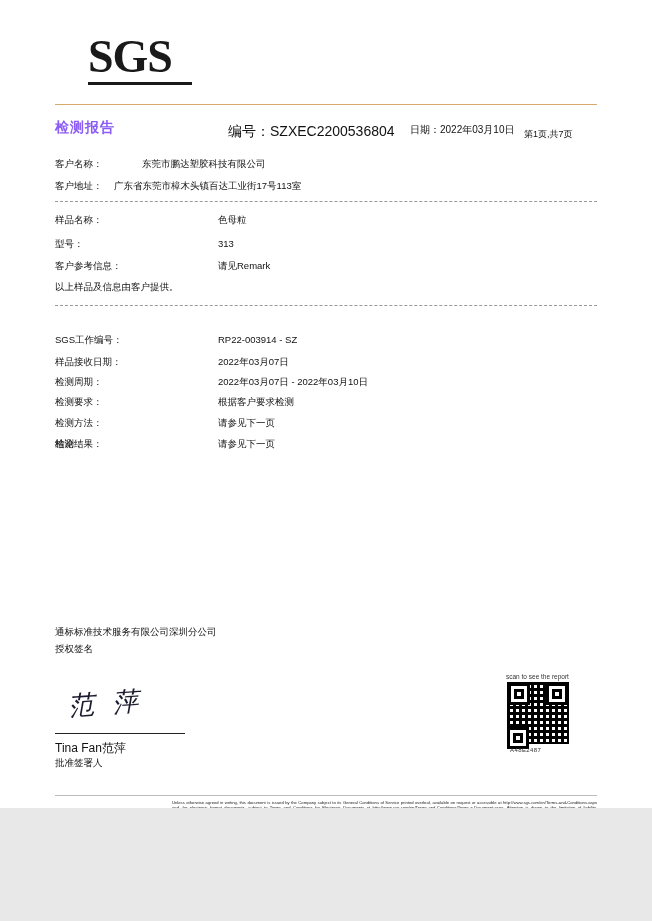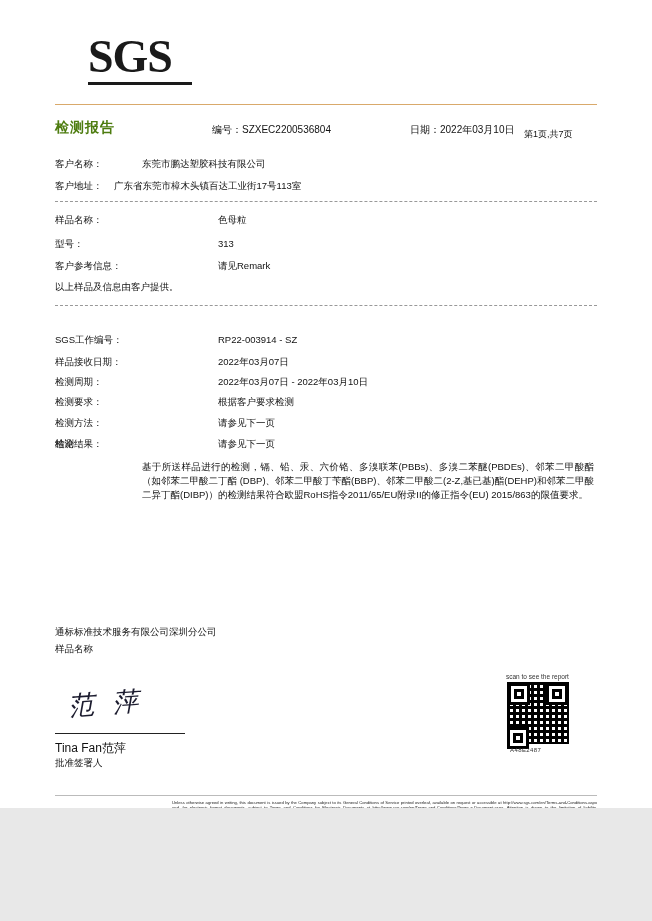--- a/index.html
+++ b/index.html
@@ -47,28 +47,28 @@
     width: 542px;
     height: 1px;
     background: #d9a96b;
   }
   .title {
     position: absolute;
     left: 55px;
     top: 119px;
     font-size: 14px;
     font-weight: bold;
-    color: #4d7c0f;
+    color: #8b5cf6;
     letter-spacing: 1px;
   }
   .hdr-no {
     position: absolute;
-    left: 212px;
+    left: 228px;
     top: 123px;
-    font-size: 10px;
+    font-size: 14px;
     color: #111;
   }
   .hdr-date {
     position: absolute;
     left: 410px;
     top: 123px;
     font-size: 10px;
     color: #111;
   }
   .hdr-page {
@@ -359,24 +359,23 @@
   <div class="row-label" style="top:396px">检测要求：</div>
   <div class="row-value val-b" style="top:396px">根据客户要求检测</div>
 
   <div class="row-label" style="top:417px">检测方法：</div>
   <div class="row-value val-b" style="top:417px">请参见下一页</div>
 
   <div class="row-label" style="top:438px">检测结果：</div>
   <div class="row-value val-b" style="top:438px">请参见下一页</div>
 
   <div class="row-label" style="top:438px">结论：</div>
-  <div class="block-text" style="top:460px">基于所送样品进行的检测，镉、铅、汞、六价铬、多溴联苯(PBBs)、多溴二苯醚(PBDEs)、邻苯二甲酸酯（如邻苯二甲酸二丁酯 (DBP)、邻苯二甲酸丁苄酯(BBP)、邻苯二甲酸二(2-Z,基已基)酯(DEHP)和邻苯二甲酸二异丁酯(DIBP)）的检测结果符合欧盟RoHS指令2011/65/EU附录II的修正指令(EU) 2015/863的限值要求。</div>
 
   <div class="sign-company">通标标准技术服务有限公司深圳分公司</div>
-  <div class="sign-auth">样品名称</div>
+  <div class="sign-auth">授权签名</div>
   <div class="signature">范 萍</div>
   <div class="sign-line"></div>
   <div class="sign-name">Tina Fan范萍</div>
   <div class="sign-role">批准签署人</div>
 
   <div class="qr-caption">scan to see the report</div>
   <div class="qr"></div>
   <div class="qr-corner3"></div>
   <div class="qr-id">A48E2487</div>
 

